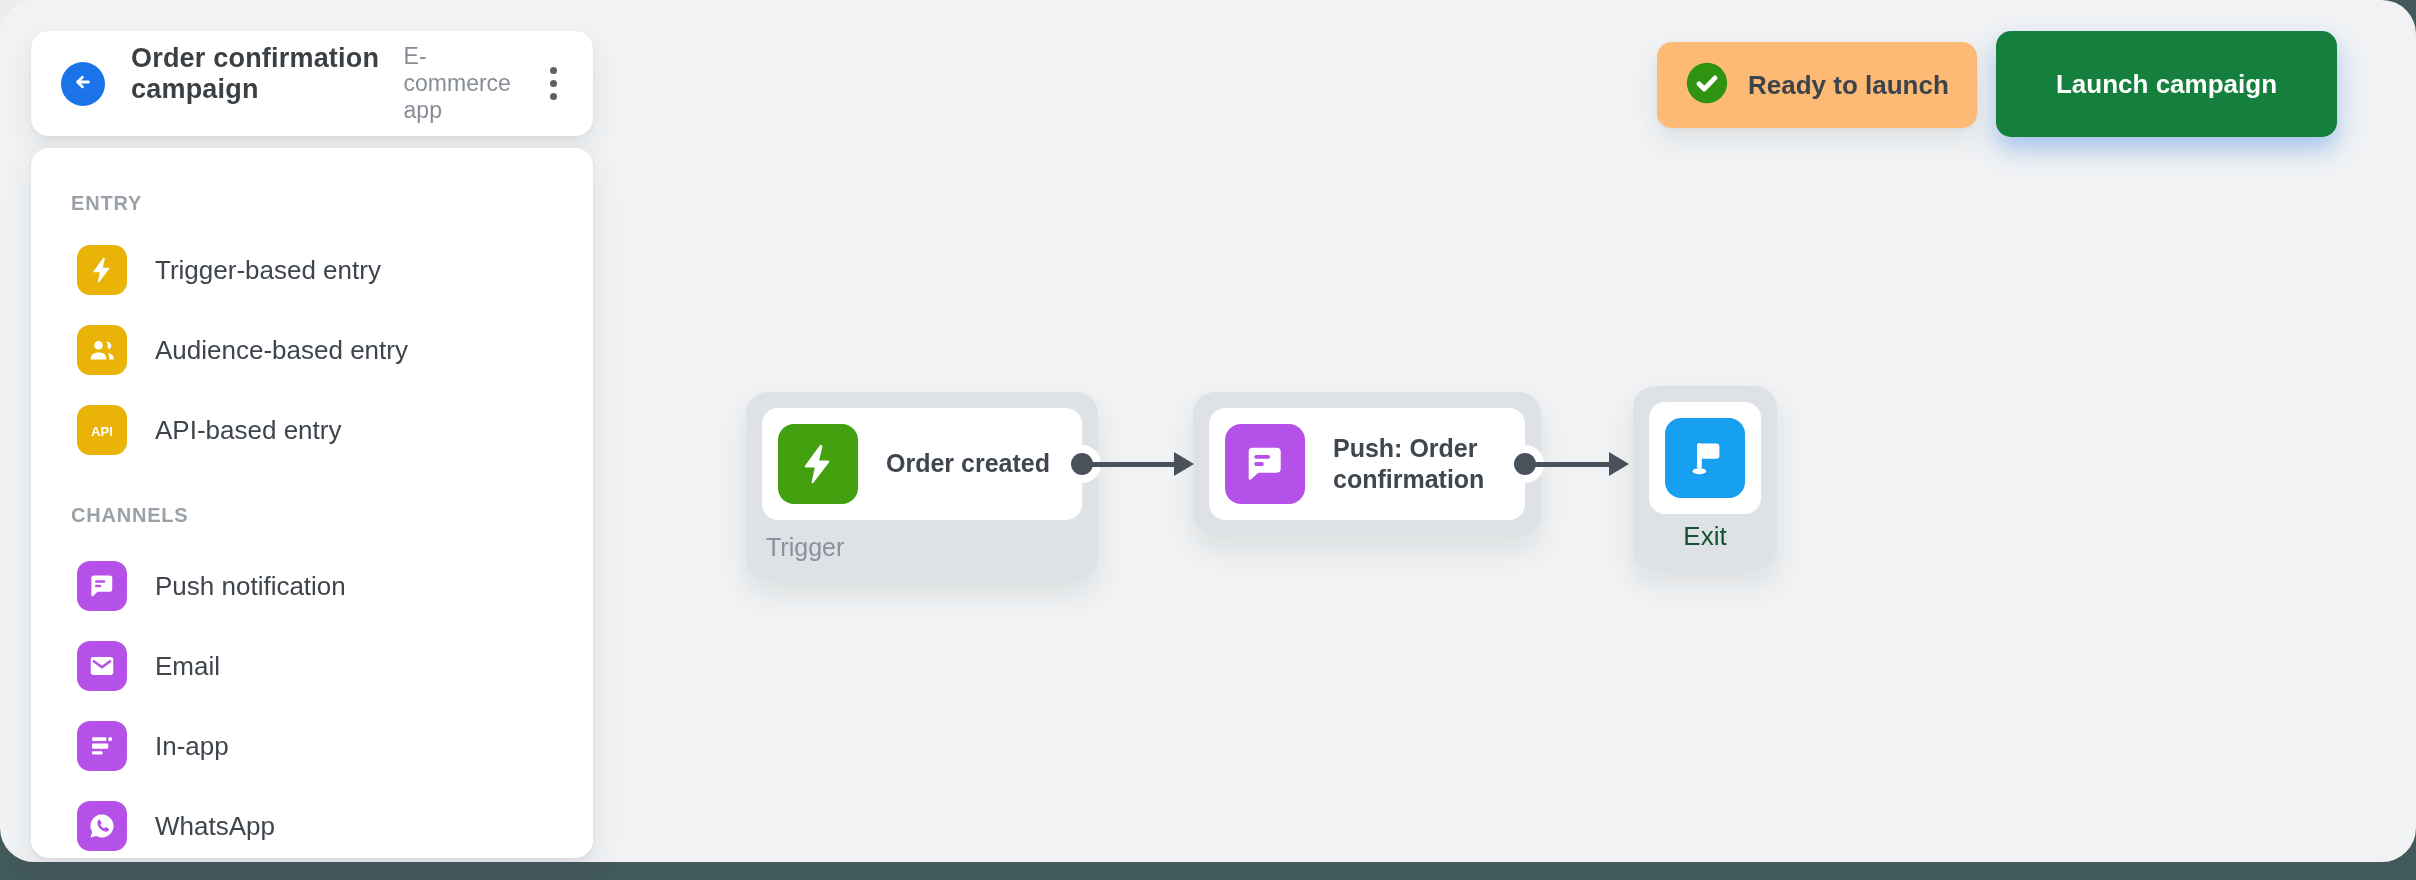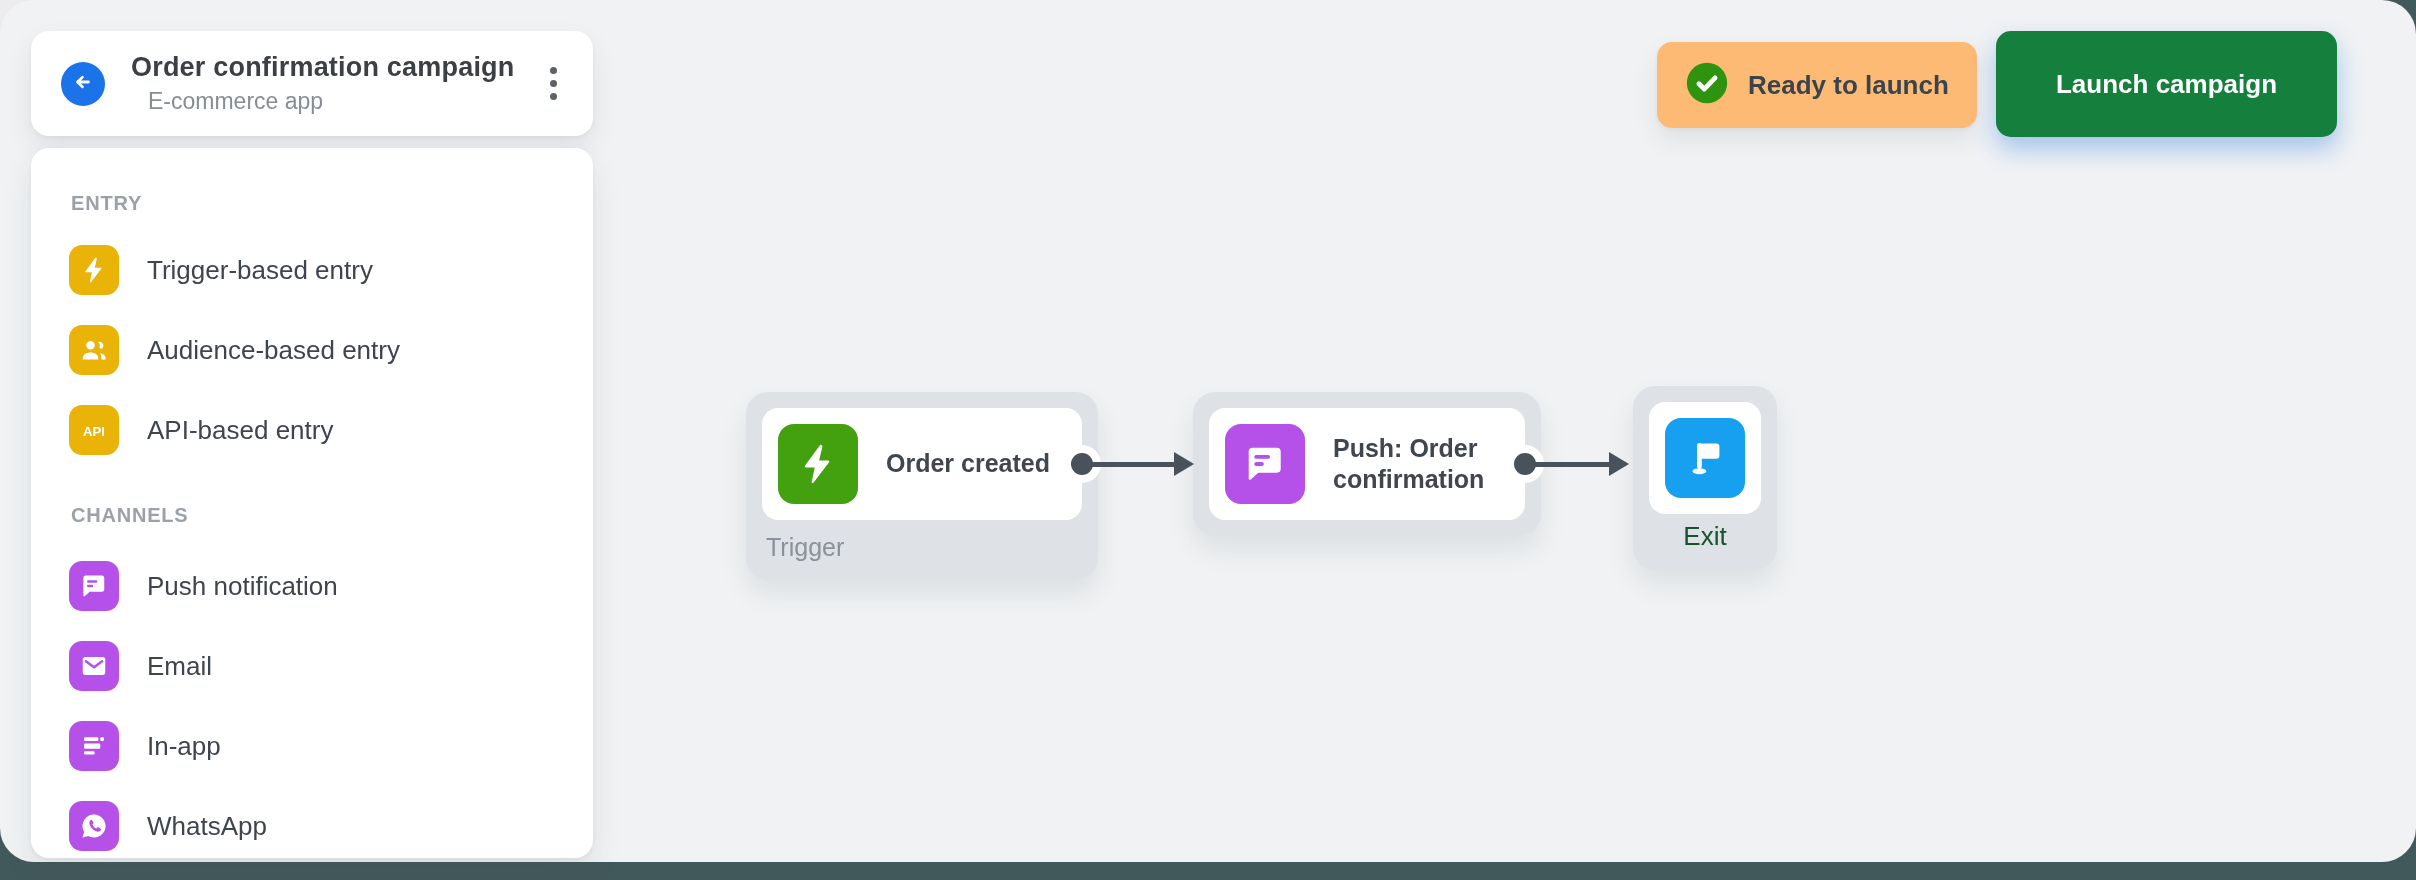--- a/index.html
+++ b/index.html
@@ -26,39 +26,39 @@
     position: absolute; left: 31px; top: 31px; width: 562px; height: 105px;
     background: #fff; border-radius: 18px;
     box-shadow: 0 2px 4px rgba(60,64,67,.05), 0 12px 26px rgba(60,64,67,.09);
     display: flex; align-items: center; padding: 0 30px; gap: 26px; z-index: 3;
   }
   .back-btn {
     width: 44px; height: 44px; border-radius: 50%; background: #1a73e8;
     display: flex; align-items: center; justify-content: center; flex: none;
     cursor: pointer; border: none;
   }
-  .header-texts { display: flex; flex-direction: column; gap: 5px; }
+  .header-texts { display: flex; flex-direction: row; gap: 5px; }
   .header-title { font-size: 27px; font-weight: bold; color: #3b4045; letter-spacing: .2px; }
   .header-subtitle { font-size: 23px; color: #868d94; margin-left: 17px; }
   .kebab { margin-left: auto; display: flex; flex-direction: column; gap: 6px; padding: 6px; cursor: pointer; }
   .kebab i { width: 7px; height: 7px; border-radius: 50%; background: #5b6167; }
 
   
   .sidebar {
     position: absolute; left: 31px; top: 148px; width: 562px; height: 710px;
     background: #fff; border-radius: 18px;
     box-shadow: 0 2px 4px rgba(60,64,67,.05), 0 14px 30px rgba(60,64,67,.10);
     padding: 44px 30px 8px 38px; z-index: 3; overflow: hidden;
   }
   .section-title {
     font-size: 20px; color: #9aa1a8; letter-spacing: .8px; font-weight: bold;
   }
   .section-title.first { margin: 0 0 30px 2px; }
   .section-title.second { margin: 49px 0 34px 2px; }
-  .side-row { display: flex; align-items: center; gap: 28px; height: 50px; margin-bottom: 30px; cursor: pointer; }
+  .side-row { display: flex; align-items: center; gap: 28px; height: 50px; margin-bottom: 30px; cursor: pointer; margin-left: 8px; }
   .side-row:last-child { margin-bottom: 0; }
   .chip {
     width: 50px; height: 50px; border-radius: 13px; flex: none;
     display: flex; align-items: center; justify-content: center;
   }
   .chip.green  { background: #eab308; }
   .chip.purple { background: #b551e8; }
   .side-label { font-size: 26px; color: #3f454d; }
 
   

